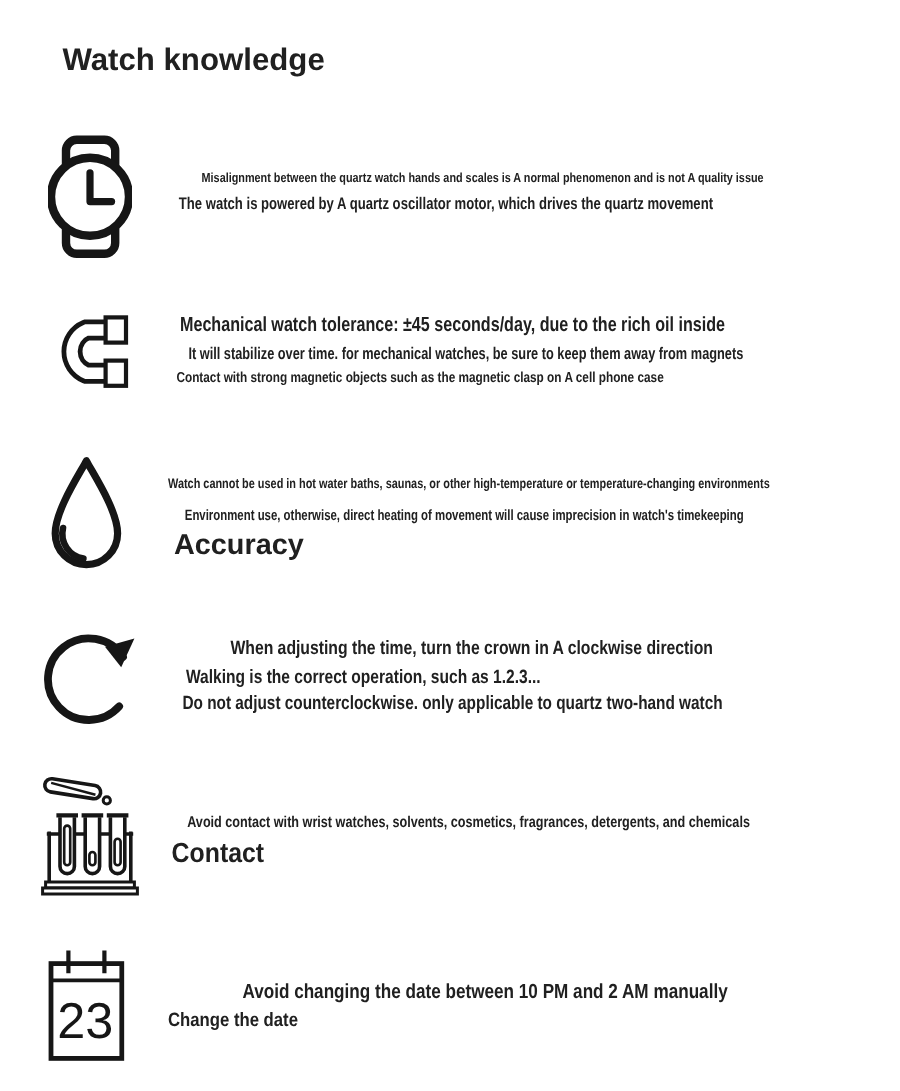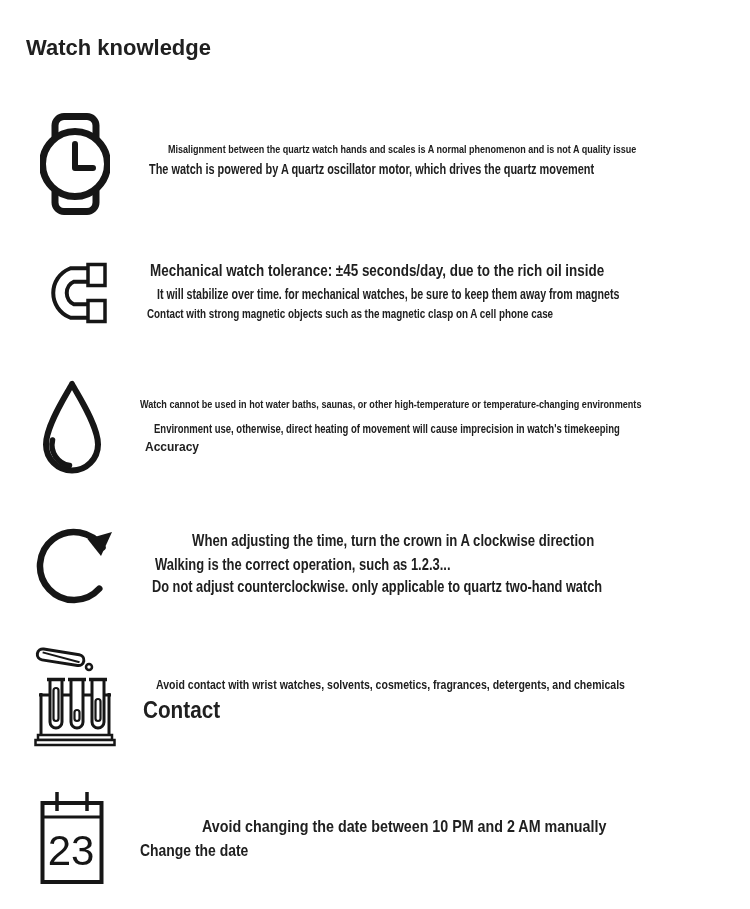--- a/index.html
+++ b/index.html
@@ -5,29 +5,29 @@
   html,body{margin:0;padding:0;background:#ffffff;}
   .page{
     position:relative;width:750px;height:909px;background:#ffffff;overflow:hidden;
     font-family:"Liberation Sans","DejaVu Sans",sans-serif;color:#202020;
   }
   .t{
     position:absolute;white-space:nowrap;font-weight:700;color:#202020;
     line-height:1.15;transform-origin:0 50%;
   }
   .icon{position:absolute;}
-  #title {left:26px; top:35px; font-size:22px;}
+  #title {left:52px; top:35px; font-size:26px;}
   .s1a{left:168px;top:143px;font-size:11px;  transform:scaleX(.82);}
   .s1b{left:149px;top:161px;font-size:14px;  transform:scaleX(.78);}
   .s2a{left:150px;top:261px;font-size:17px;  transform:scaleX(.79);}
   .s2b{left:157px;top:286px;font-size:14px;  transform:scaleX(.76);}
   .s2c{left:147px;top:308px;font-size:12px;  transform:scaleX(.82);}
   .s3a{left:140px;top:398px;font-size:11.5px;transform:scaleX(.79);}
   .s3b{left:154px;top:422px;font-size:12.5px;transform:scaleX(.76);}
-  .s3c{left:145px;top:441px;font-size:12px;  transform:scaleX(1);}
+  .s3c{left:145px;top:441px;font-size:24px;  transform:scaleX(1);}
   .s4a{left:192px;top:532px;font-size:16px;  transform:scaleX(.82);}
   .s4b{left:155px;top:556px;font-size:16px;  transform:scaleX(.81);}
   .s4c{left:152px;top:578px;font-size:16px;  transform:scaleX(.80);}
   .s5a{left:156px;top:678px;font-size:13px;  transform:scaleX(.81);}
   .s5b{left:143px;top:697px;font-size:23px;  transform:scaleX(.90);}
   .s6a{left:202px;top:817px;font-size:17px;  transform:scaleX(.84);}
   .s6b{left:140px;top:842px;font-size:16px;  transform:scaleX(.87);}
   .i1{left:40px;top:112px;}
   .i2{left:37px;top:260px;}
   .i3{left:38px;top:377px;}

